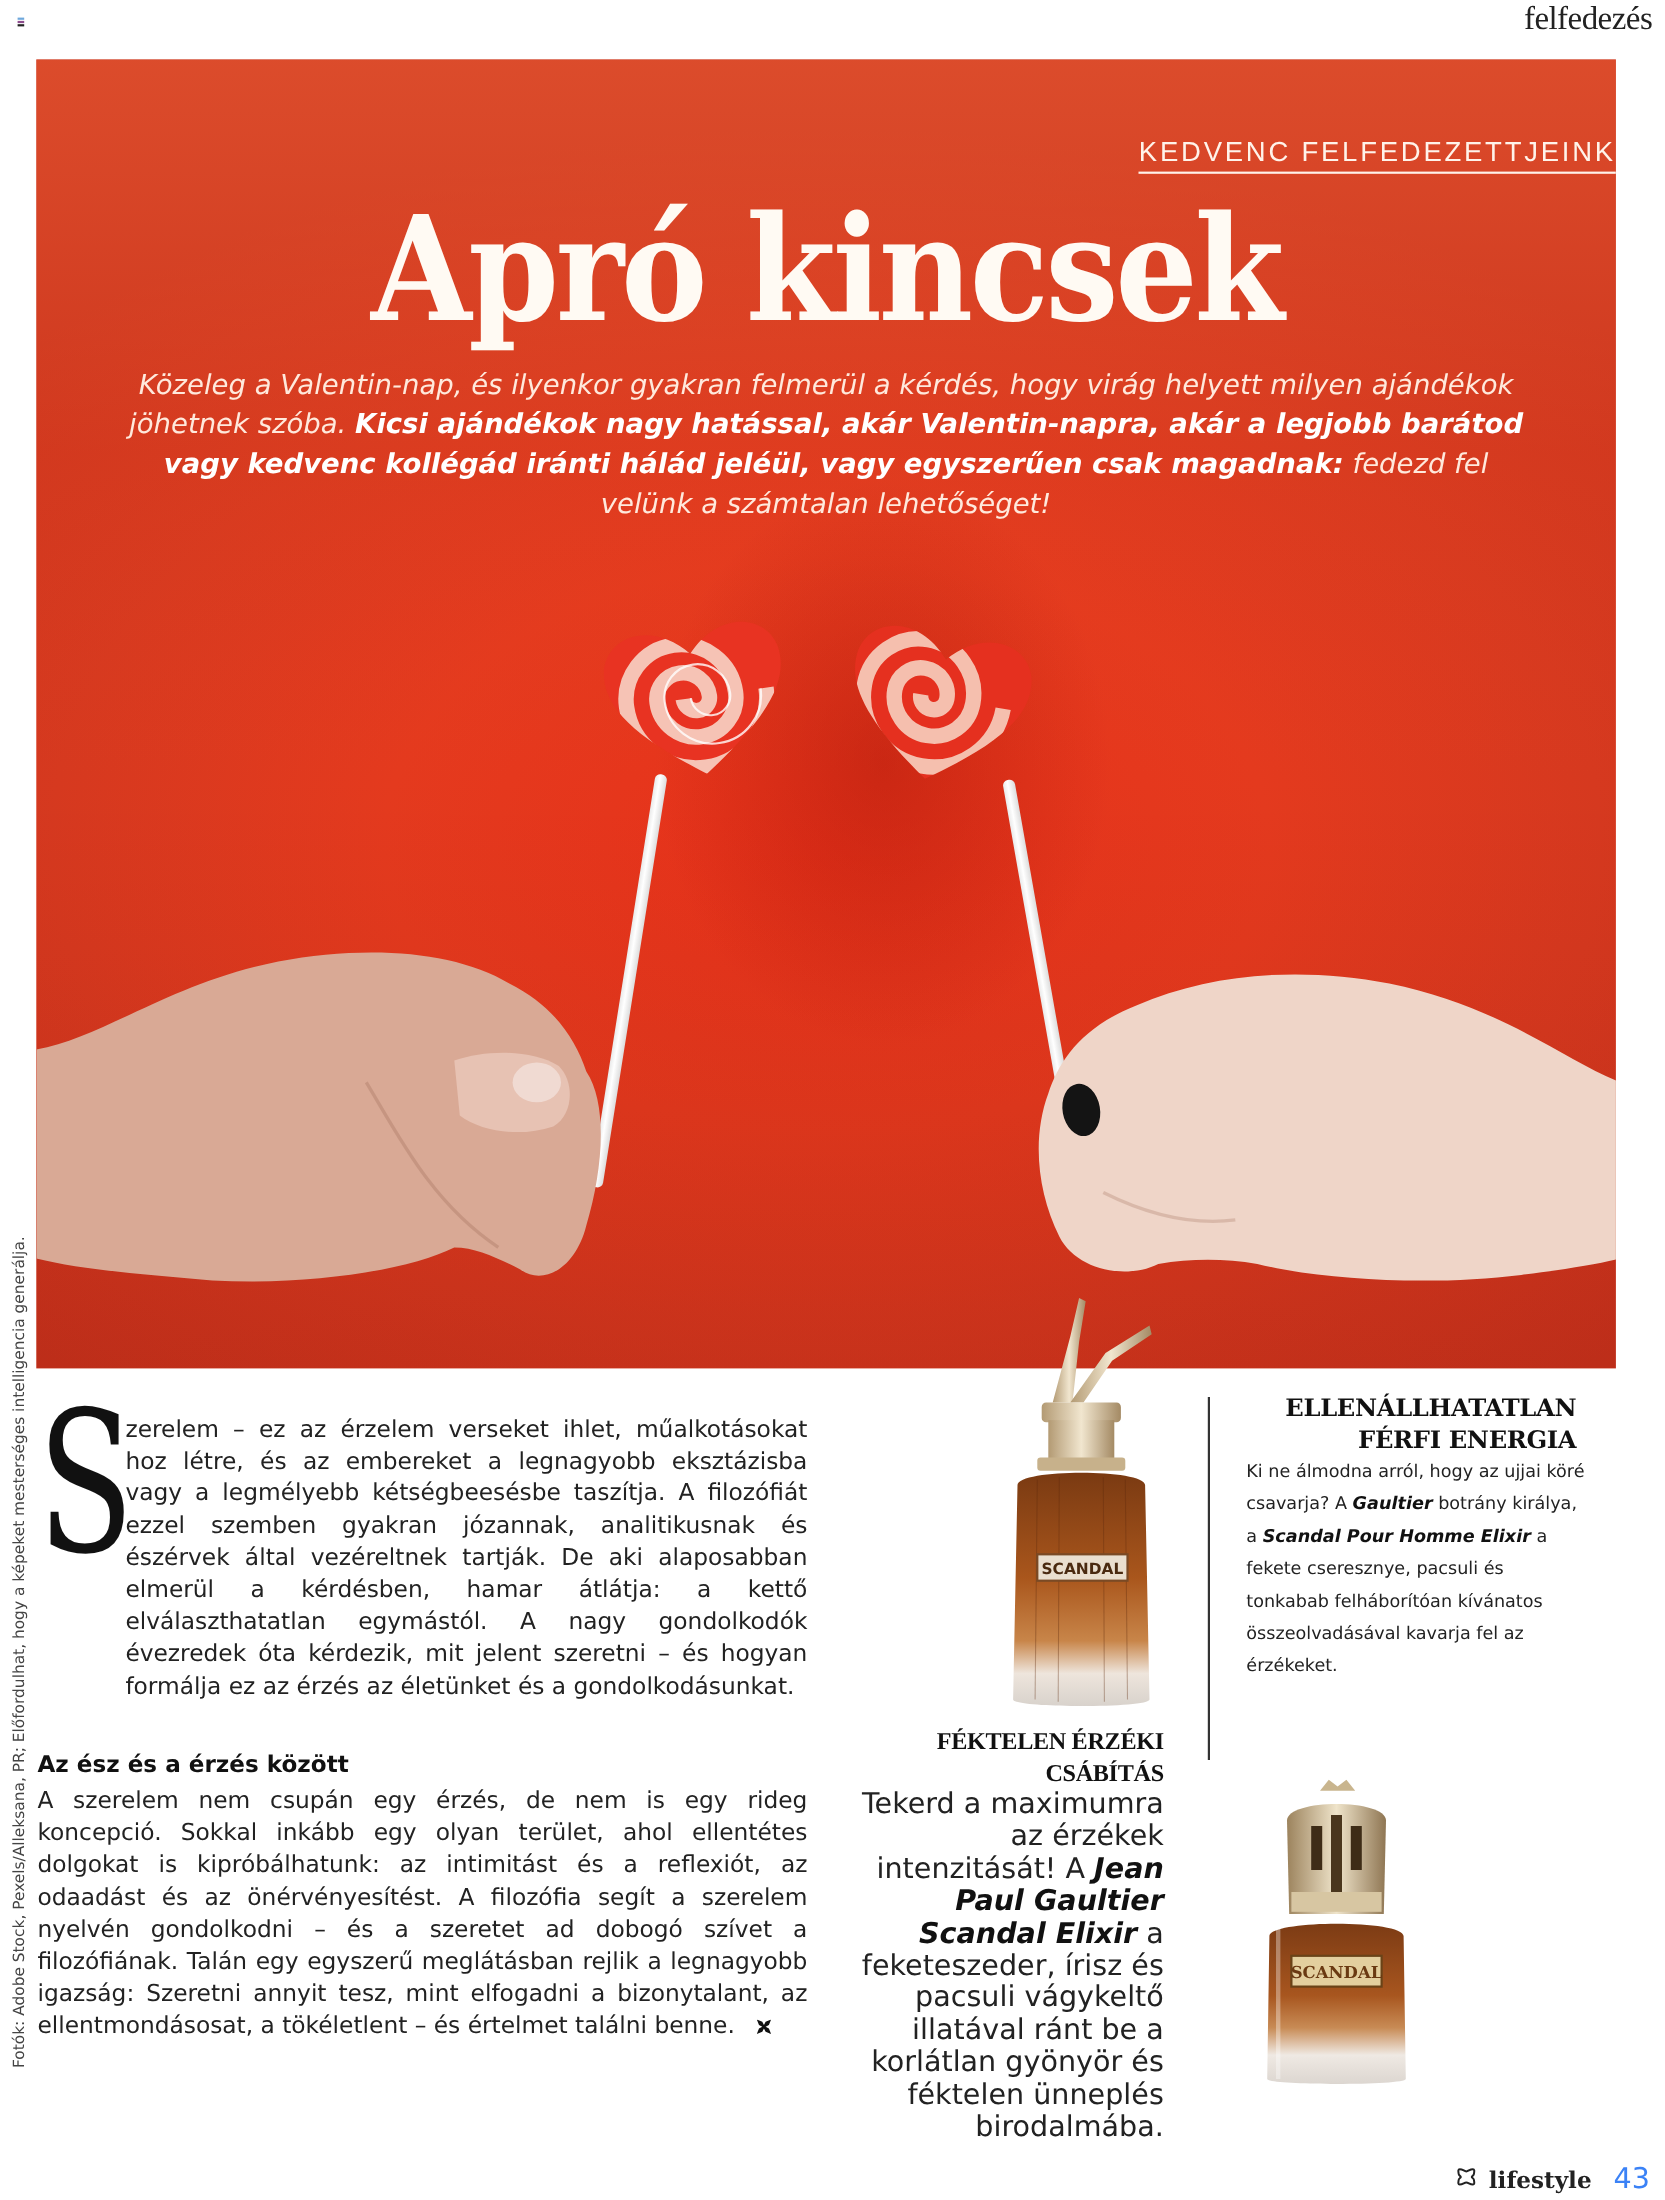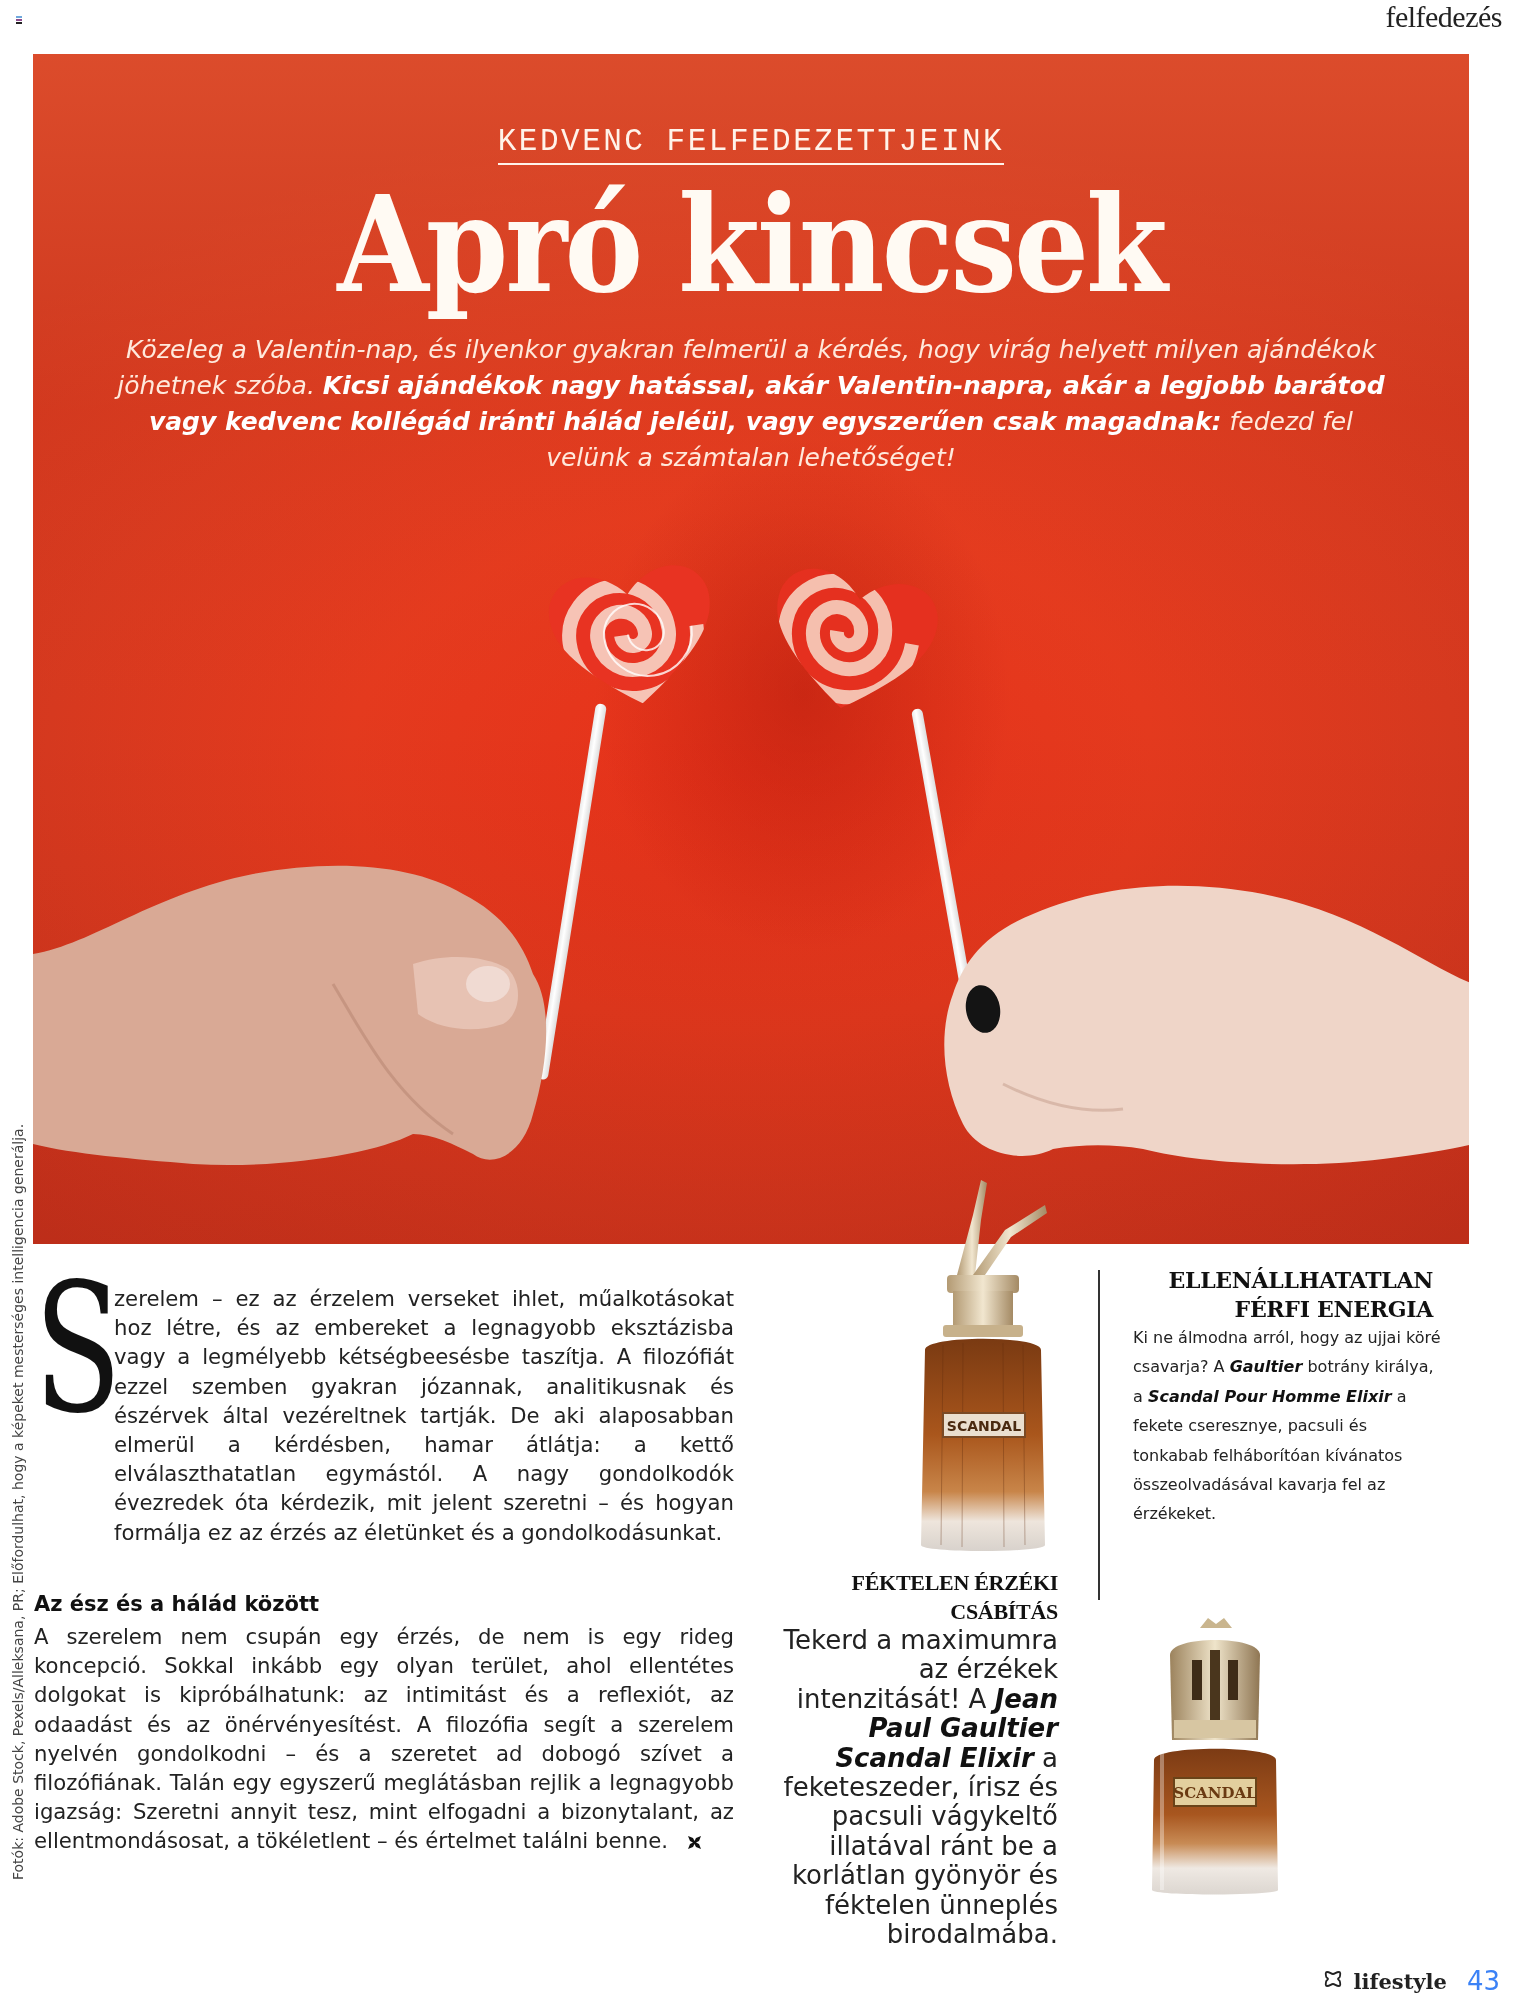--- a/index.html
+++ b/index.html
@@ -11,22 +11,22 @@
     .section-label { position: absolute; right: 12px; top: 0px; font-family: "Liberation Serif", serif; font-size: 30px; color: #222; letter-spacing: -0.5px; }
 
     
     .hero { position: absolute; left: 33px; top: 54px; width: 1436px; height: 1190px; overflow: hidden;
       background: radial-gradient(ellipse 70% 55% at 50% 60%, #e8321a 0%, #e43a1e 40%, #d6391f 70%, #c9341d 100%); }
     .hero::before { content: ""; position: absolute; inset: 0;
       background: linear-gradient(180deg, rgba(235,95,55,0.55) 0%, rgba(230,70,35,0.2) 30%, rgba(0,0,0,0) 55%, rgba(120,10,5,0.15) 100%); }
     .hero-shadow { position: absolute; left: 560px; top: 380px; width: 420px; height: 520px; border-radius: 50%;
       background: radial-gradient(ellipse at center, rgba(150,15,5,0.35), rgba(150,15,5,0) 70%); }
 
-    .kicker { position: absolute; top: 70px; left: 0; width: 100%; text-align: center; color: #fff3ea;
-      font-family: Liberation Mono, monospace; font-size: 31px; letter-spacing: 2.5px; z-index: 2; }
+    .kicker { position: absolute; top: 70px; left: 0; width: 100%; text-align: right; color: #fff3ea;
+      font-family: Liberation Sans, sans-serif; font-size: 25px; letter-spacing: 2.5px; z-index: 2; }
     .kicker span { border-bottom: 2px solid #fff3ea; padding-bottom: 4px; }
 
     .headline { position: absolute; top: 118px; left: 0; width: 100%; text-align: center; color: #fffaf3;
       font-family: "DejaVu Serif", serif; font-weight: bold; font-size: 118px; letter-spacing: -3px; line-height: 1.1;
       transform: scaleY(1.12); transform-origin: top center; z-index: 2; }
 
     .lead { position: absolute; top: 278px; left: 80px; width: 1276px; text-align: center; color: #ffe9dc;
       font-family: "DejaVu Sans", sans-serif; font-style: italic; font-size: 25px; line-height: 36px; z-index: 2; font-weight: 300; }
     .lead b { color: #ffffff; font-weight: bold; }
 
@@ -141,21 +141,21 @@
       <ellipse cx="100" cy="165" rx="17" ry="24" fill="#141414" transform="rotate(-10 100 165)"></ellipse>
       <path d="M120 240 C160 260 200 270 240 265" stroke="#c9a595" stroke-width="3" fill="none" opacity="0.6"></path>
     </svg>
   </div>
 </div>
 
 <div class="dropcap">S</div>
 <div class="intro-col body-text">
   <div class="intro-first">zerelem – ez az érzelem verseket ihlet, műalkotásokat hoz létre, és az embereket a legnagyobb eksztázisba vagy a legmélyebb kétségbeesésbe taszítja. A filozófiát ezzel szemben gyakran józannak, analitikusnak és észérvek által vezéreltnek tartják. De aki alaposabban elmerül a kérdésben, hamar átlátja: a kettő elválaszthatatlan egymástól. A nagy gondolkodók évezredek óta kérdezik, mit jelent szeretni – és hogyan formálja ez az érzés az életünket és a gondolkodásunkat.</div>
 </div>
-<div class="sub-head">Az ész és a hálád között</div>
+<div class="sub-head">Az ész és a érzés között</div>
 <div class="sub-body body-text">
   <span>A szerelem nem csupán egy érzés, de nem is egy rideg koncepció. Sokkal inkább egy olyan terület, ahol ellentétes dolgokat is kipróbálhatunk: az intimitást és a reflexiót, az odaadást és az önérvényesítést. A filozófia segít a szerelem nyelvén gondolkodni – és a szeretet ad dobogó szívet a filozófiának. Talán egy egyszerű meglátásban rejlik a legnagyobb igazság: Szeretni annyit tesz, mint elfogadni a bizonytalant, az ellentmondásosat, a tökéletlent – és értelmet találni benne.</span><span class="end-mark">
     <svg viewBox="0 0 13 13" width="13" height="13">
         <path d="M0 0 L5 2 L6.5 5 L8 2 L13 0 L11 5 L8 6.5 L11 8 L13 13 L8 11 L6.5 8 L5 11 L0 13 L2 8 L5 6.5 L2 5 Z" fill="#111"></path>
       </svg>
   </span>
 </div>
 
 <div class="p1-img" aria-label="Jean Paul Gaultier Scandal Elixir perfume bottle with legs-shaped cap">
   <svg viewBox="0 0 170 380" width="170" height="380">

